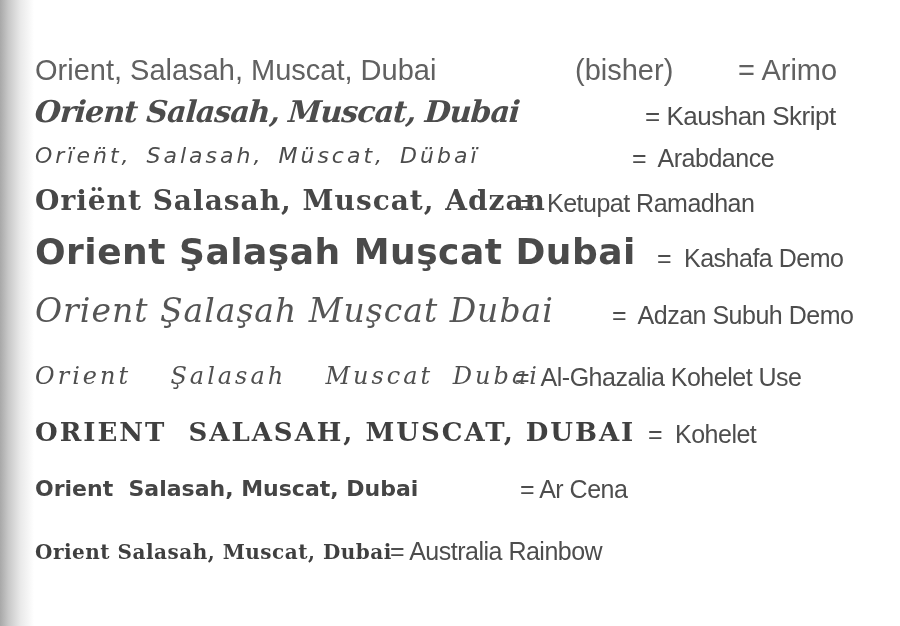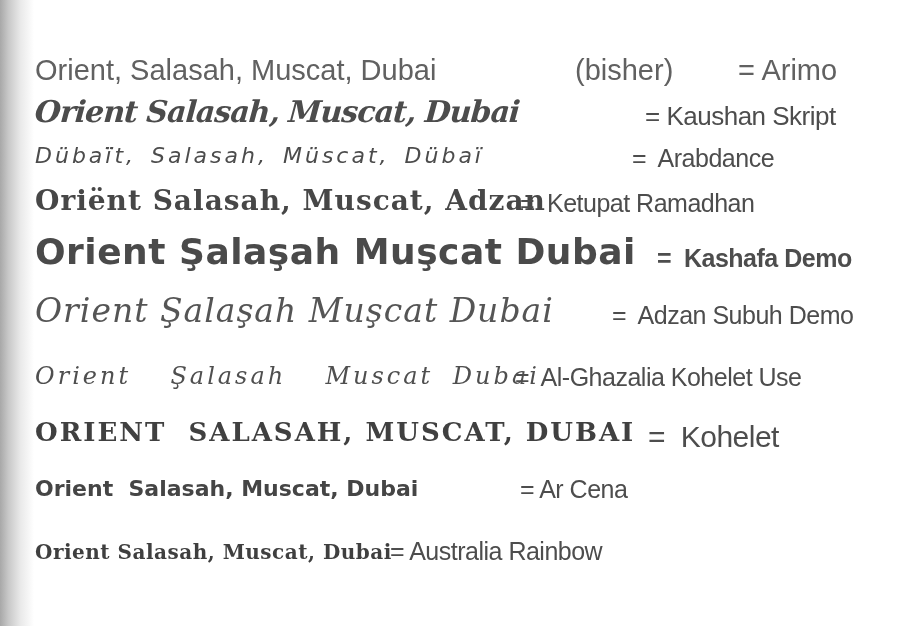--- a/index.html
+++ b/index.html
@@ -51,39 +51,39 @@
   
   #r4 { top: 184px; }
   #r4 .sample { font-family: "DejaVu Serif", serif; font-weight: 700;
                 font-size: 28px; letter-spacing: 1px; color: #474747; }
   #r4 .label  { left: 520px; top: 5px; font-size: 25px; }
 
   
   #r5 { top: 231px; height: 60px; }
   #r5 .sample { font-family: "DejaVu Sans", sans-serif; font-weight: 700;
                 font-size: 36px; letter-spacing: 0.5px; color: #4a4a4a; }
-  #r5 .label  { left: 657px; top: 13px; font-size: 25px; font-weight: bold; }
+  #r5 .label  { left: 657px; top: 13px; font-size: 25px; }
 
   
   #r6 { top: 291px; height: 60px; }
   #r6 .sample { font-family: "DejaVu Serif", serif; font-style: italic;
                 font-size: 33px; letter-spacing: 1px; color: #555555; }
   #r6 .label  { left: 612px; top: 10px; font-size: 25px; }
 
   
   #r7 { top: 362px; }
   #r7 .sample { font-family: "DejaVu Serif", serif; font-style: italic;
                 font-size: 24px; letter-spacing: 3px; word-spacing: 9px; color: #4f4f4f; }
   #r7 .label  { left: 515px; top: 1px; font-size: 25px; }
 
   
   #r8 { top: 417px; }
   #r8 .sample { font-family: "DejaVu Serif", serif; font-weight: 700;
                 font-size: 26px; letter-spacing: 2px; color: #404040; }
-  #r8 .label  { left: 648px; top: 3px; font-size: 30px; }
+  #r8 .label  { left: 648px; top: 3px; font-size: 25px; }
 
   
   #r9 { top: 476px; }
   #r9 .sample { font-family: "DejaVu Sans", sans-serif; font-weight: 700;
                 font-size: 22px; letter-spacing: 0; color: #454545; }
   #r9 .label  { left: 520px; top: -1px; font-size: 25px; }
 
   
   #r10 { top: 540px; }
   #r10 .sample { font-family: "DejaVu Serif", serif; font-weight: 700;
@@ -101,21 +101,21 @@
     <span class="note">(bisher)</span>
     <span class="label">= Arimo</span>
   </div>
 
   <div class="row" id="r2">
     <span class="sample">Orient Salasah, Muscat, Dubai</span>
     <span class="label">= Kaushan Skript</span>
   </div>
 
   <div class="row" id="r3">
-    <span class="sample">Dübaï̈t, Salasah, Müscat, Dübaï</span>
+    <span class="sample">Orïen̈t, Salasah, Müscat, Dübaï</span>
     <span class="label">=  Arabdance</span>
   </div>
 
   <div class="row" id="r4">
     <span class="sample">Oriënt Salasah, Muscat, Adzan</span>
     <span class="label">=  Ketupat Ramadhan</span>
   </div>
 
   <div class="row" id="r5">
     <span class="sample">Orient Şalaşah Muşcat Dubai</span>

